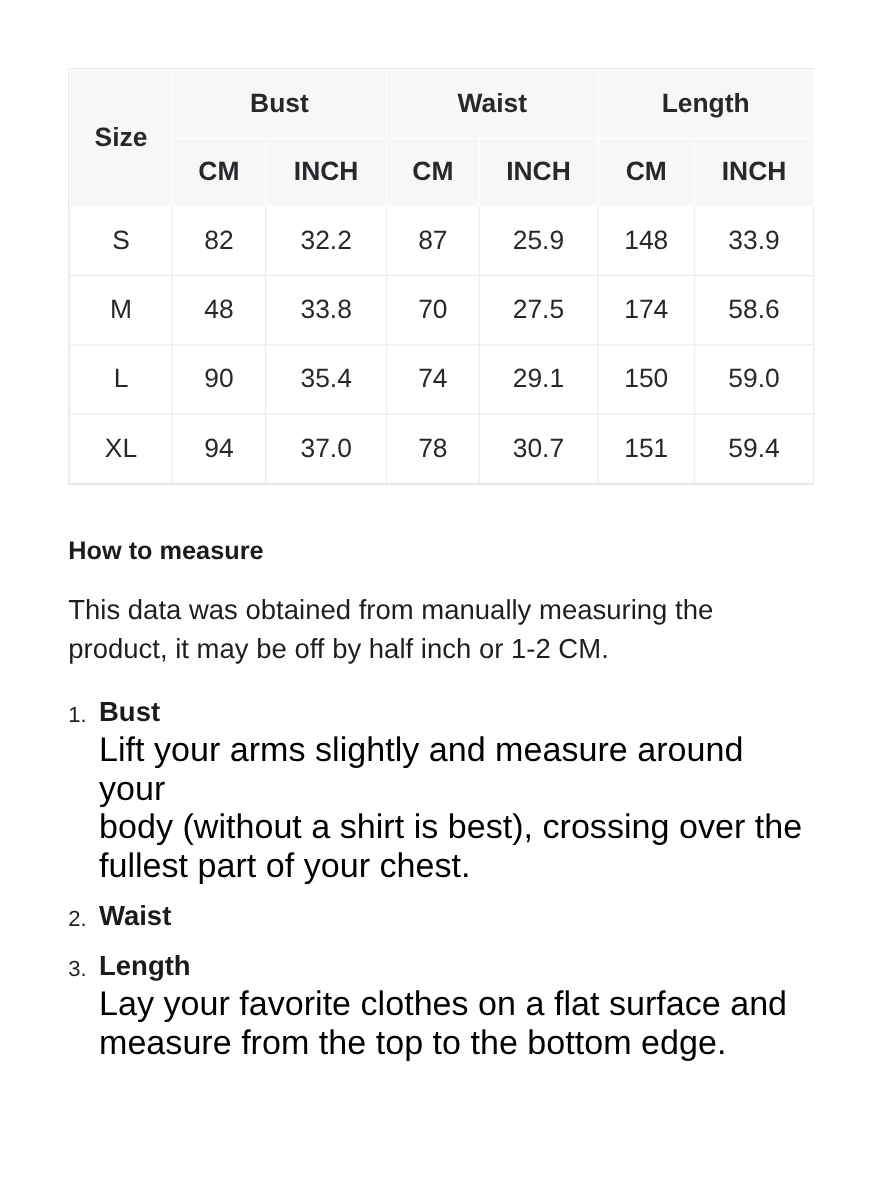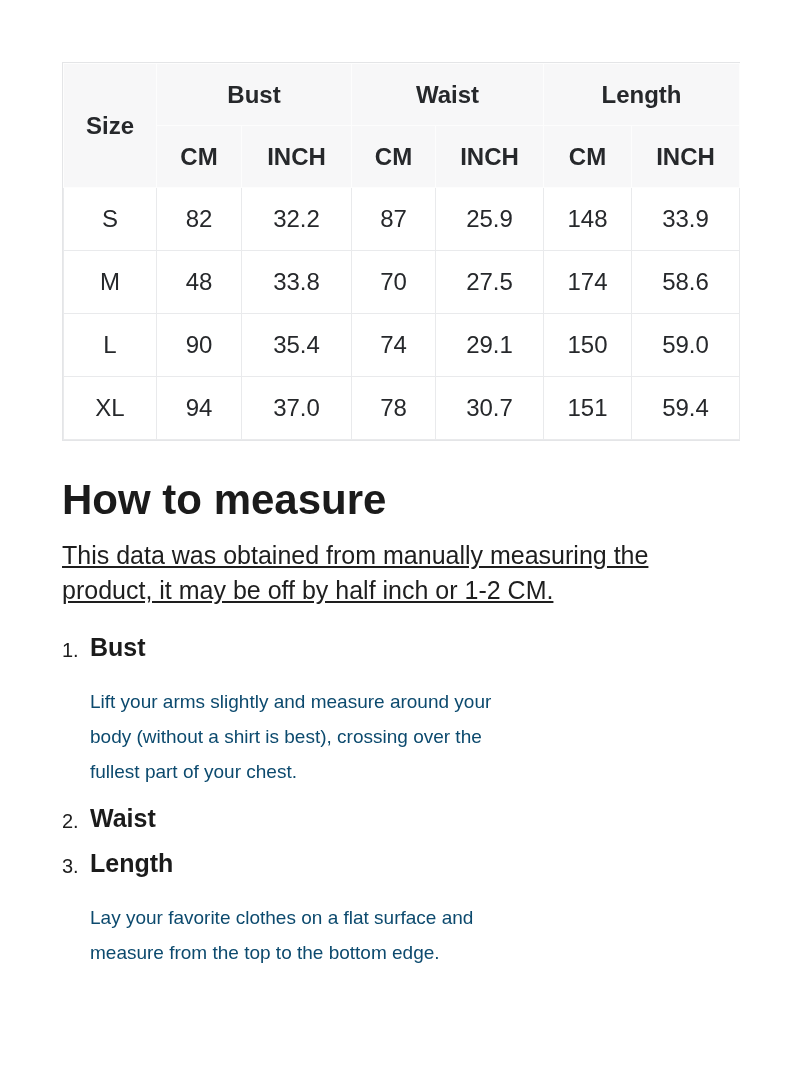--- a/index.html
+++ b/index.html
@@ -43,32 +43,31 @@
   table.size-chart tbody td {
     background: #ffffff;
     border: 1px solid #e9eaec;
     font-weight: normal;
     height: 62px;
   }
 
   
   .howto-title {
     margin: 43px 0 0 0;
-    font-size: 42px;
+    font-size: 23px;
     line-height: 32px;
     font-weight: bold;
     color: #1b1b1b;
   }
   .intro {
     margin: 22px 0 0 0;
     font-size: 25px;
     line-height: 35px;
     color: #1e1e1e;
     white-space: pre-line;
-    text-decoration: underline;
   }
   .steps { margin-top: 26px; }
   .list-item {
     display: flex;
     align-items: flex-start;
     margin-top: 16px;
   }
   .marker {
     flex: none;
     width: 28px;
@@ -79,24 +78,24 @@
   }
   .item-body { flex: 1; }
   .item-title {
     margin: 0;
     font-size: 25px;
     line-height: 26px;
     font-weight: bold;
     color: #1b1b1b;
   }
   .item-desc {
-    margin: 24px 0 0 0;
-    font-size: 19px;
+    margin: 4px 0 0 0;
+    font-size: 31px;
     line-height: 35px;
-    color: #0c4a6e;
+    color: #000000;
     white-space: pre-line;
   }
 </style>
 </head>
 <body>
 
 <div class="page">
   <div class="content">
 
     <div class="table-wrap">

